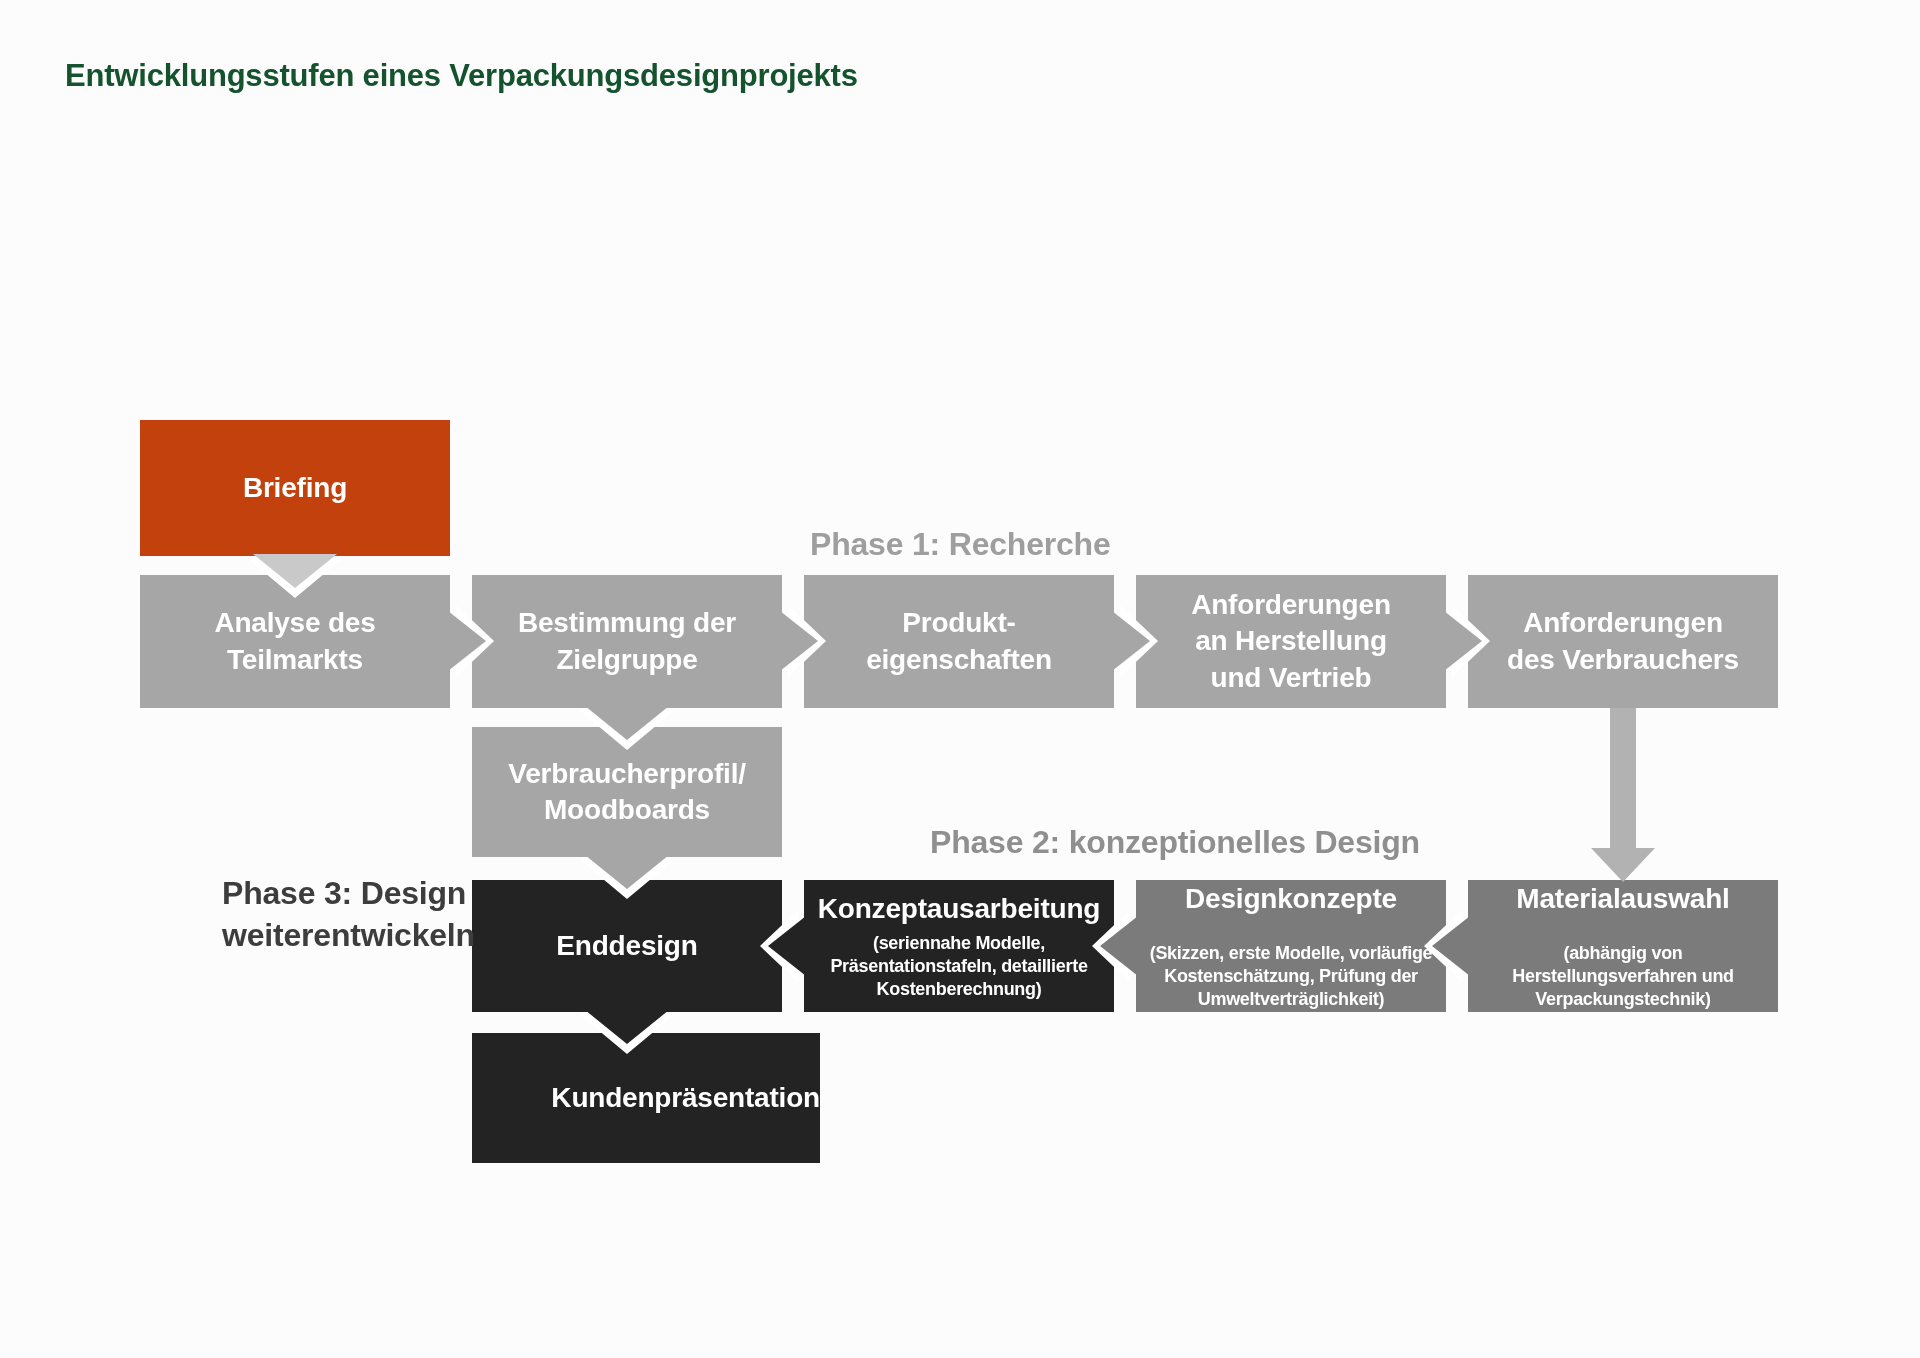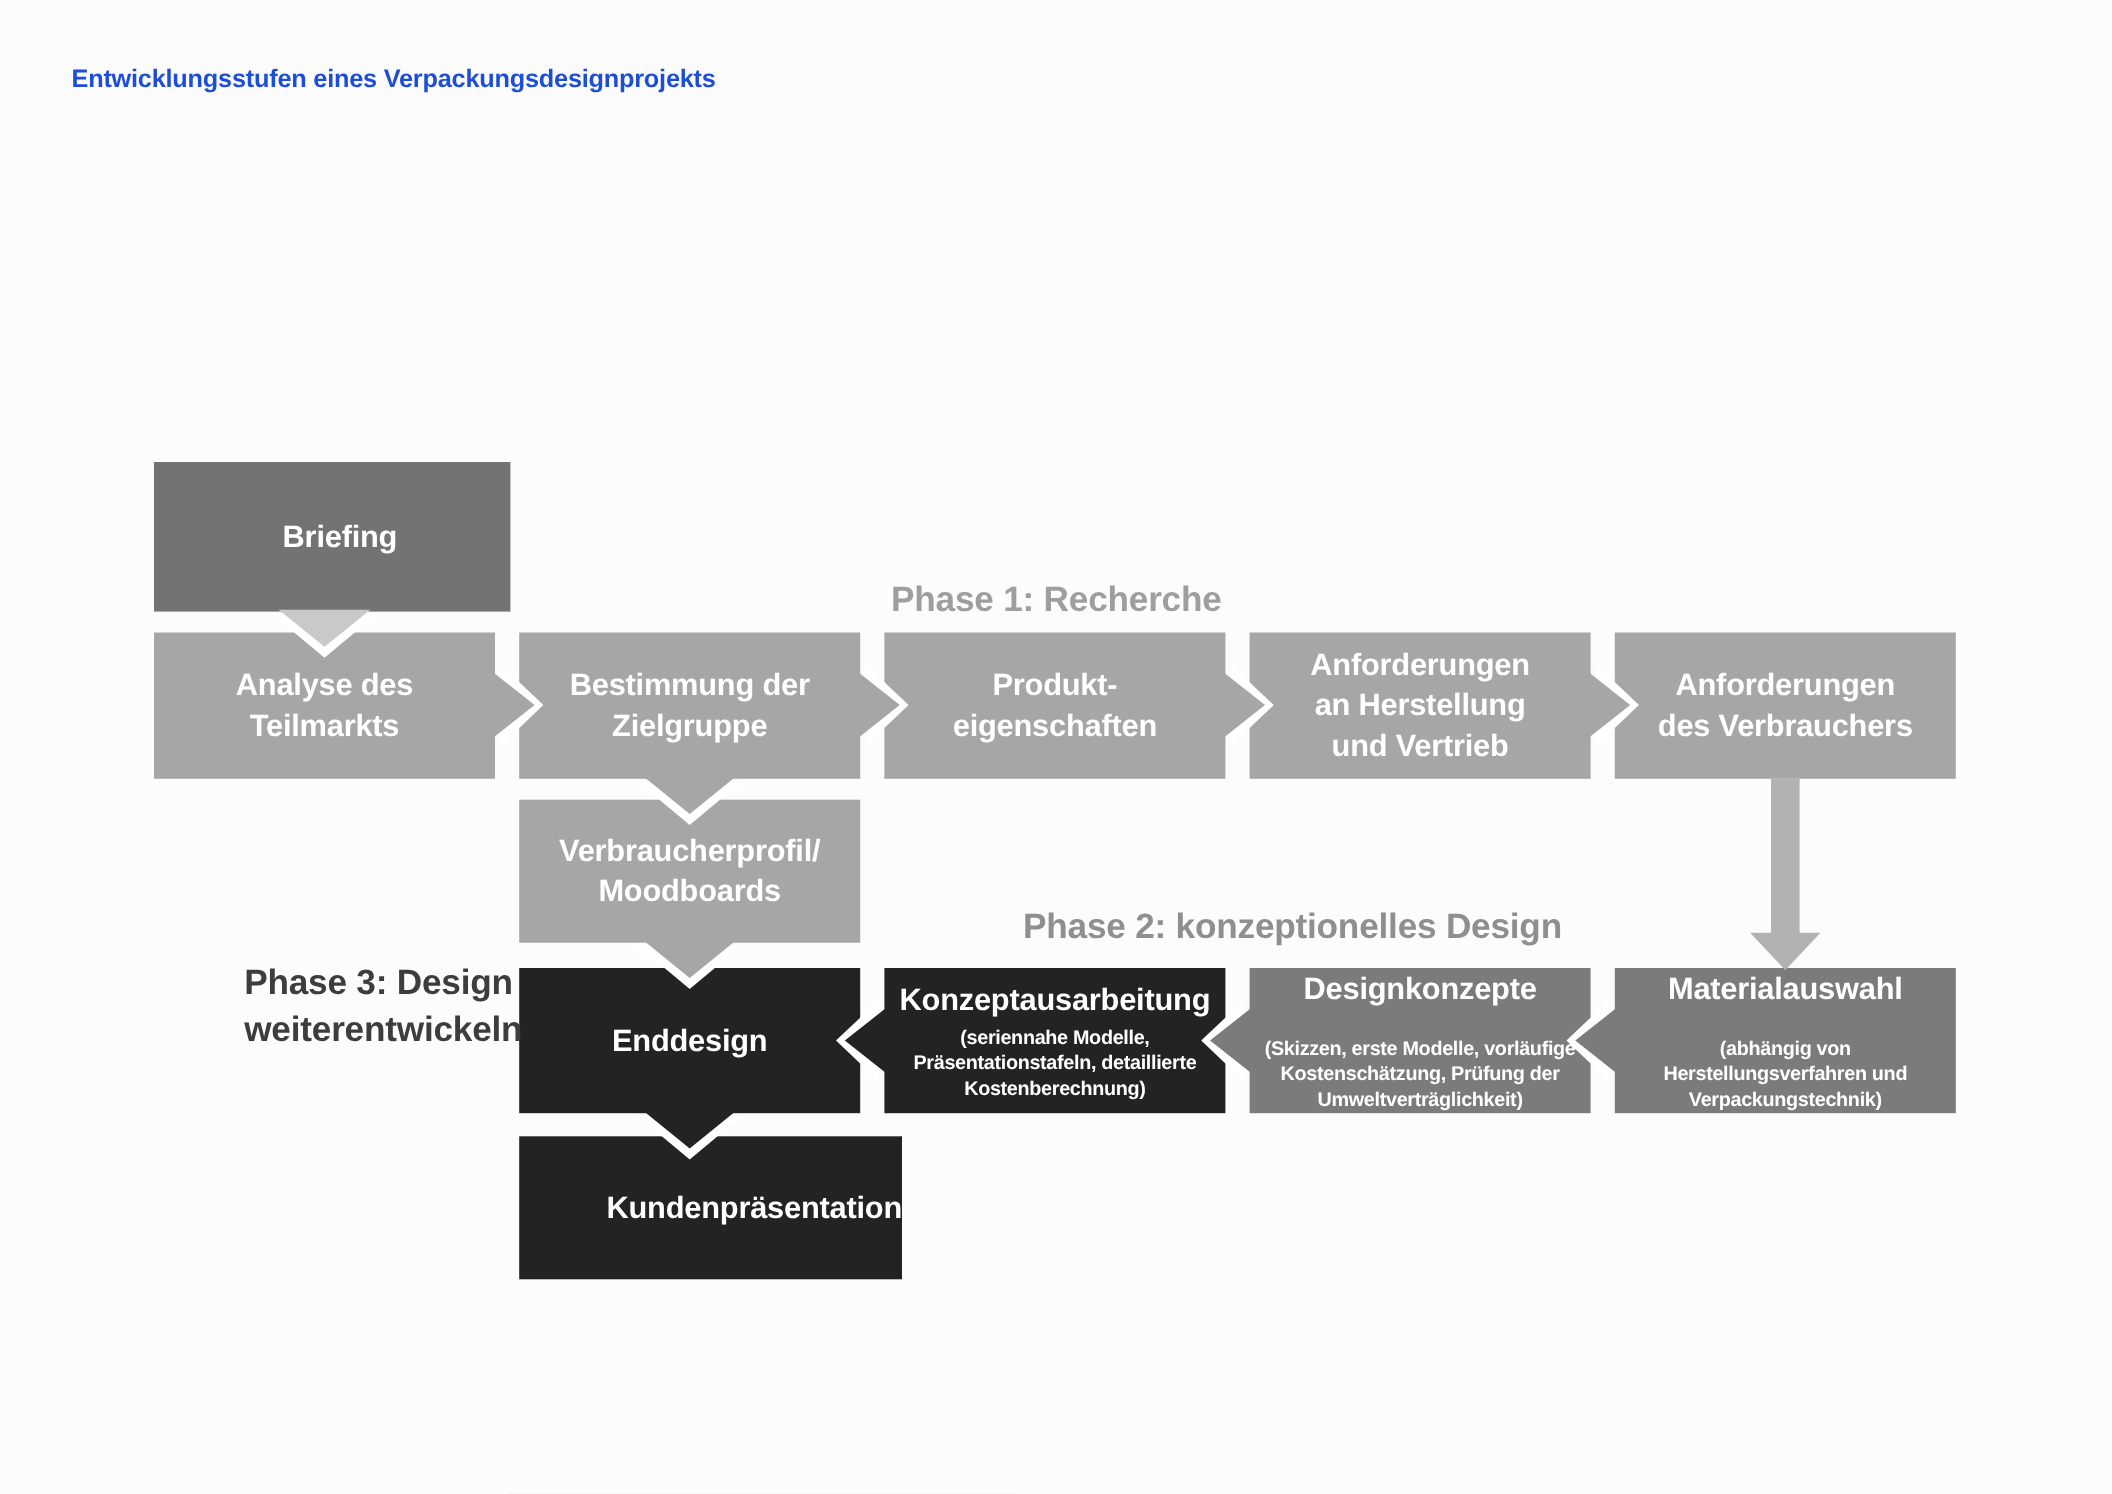--- a/index.html
+++ b/index.html
@@ -1,28 +1,28 @@
 <!DOCTYPE html>
 <html><head>
 <meta charset="utf-8">
 <style>
   html,body{margin:0;padding:0;background:#e8e8e8;}
   #stage{
     position:relative;width:1920px;height:1358px;background:#fcfcfc;
     font-family:"Liberation Sans","DejaVu Sans",sans-serif;overflow:hidden;
   }
   .page-title{
-    position:absolute;left:65px;top:58px;font-size:23px;font-weight:bold;
-    color:#1d4ed8;letter-spacing:-0.2px;white-space:pre-line;
+    position:absolute;left:65px;top:58px;font-size:31px;font-weight:bold;
+    color:#14532d;letter-spacing:-0.2px;white-space:pre-line;
   }
   .box{
     position:absolute;display:flex;flex-direction:column;align-items:center;
     justify-content:center;text-align:center;color:#fff;
   }
-  .c-briefing{background:#737373;padding-left:14px;}
+  .c-briefing{background:#c2410c;}
   .c-research{background:#a6a6a6;}
   .c-concept{background:#7b7b7b;gap:20px;}
   .c-final{background:#232323;}
   .box-label{
     font-size:28px;font-weight:bold;line-height:1.3;white-space:pre-line;
     letter-spacing:-0.2px;
   }
   .box-sublabel{
     font-size:18px;font-weight:bold;line-height:1.28;white-space:pre-line;
     letter-spacing:-0.3px;margin-top:5px;padding:0 2px;

